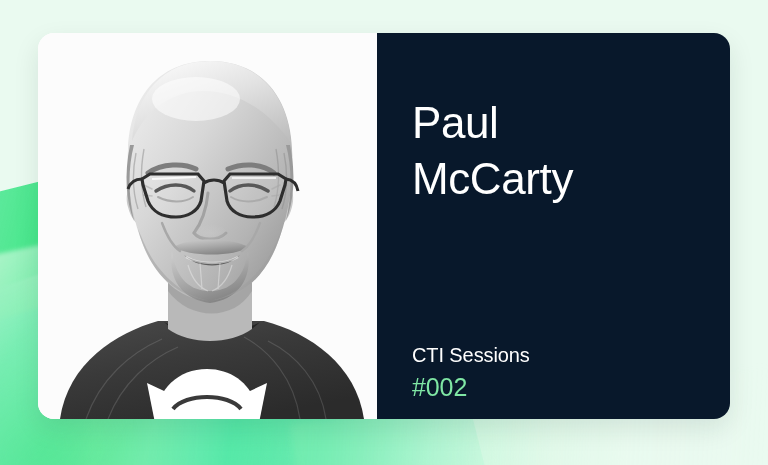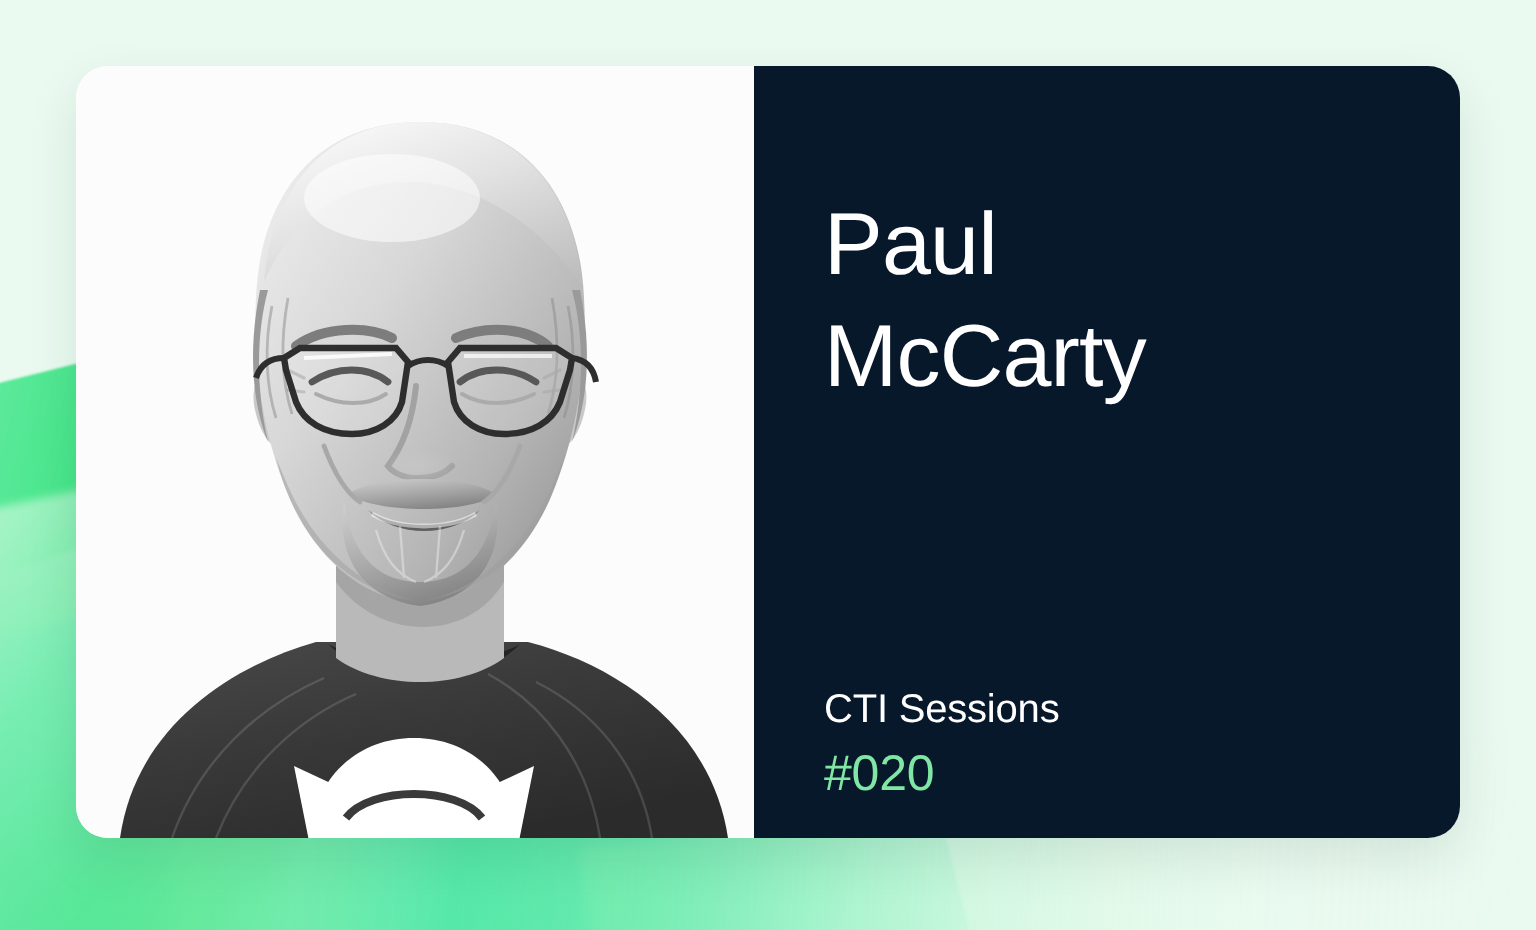--- a/index.html
+++ b/index.html
@@ -331,18 +331,18 @@
         </g>
       </svg>
     </div>
 
     <div class="info-panel">
       <h1 class="speaker-name">Paul
 McCarty</h1>
 
       <div class="series-block">
         <p class="series-name">CTI Sessions</p>
-        <p class="episode-number">#020</p>
+        <p class="episode-number">#002</p>
       </div>
     </div>
 
   </div>
 </div>
 
 </body></html>

